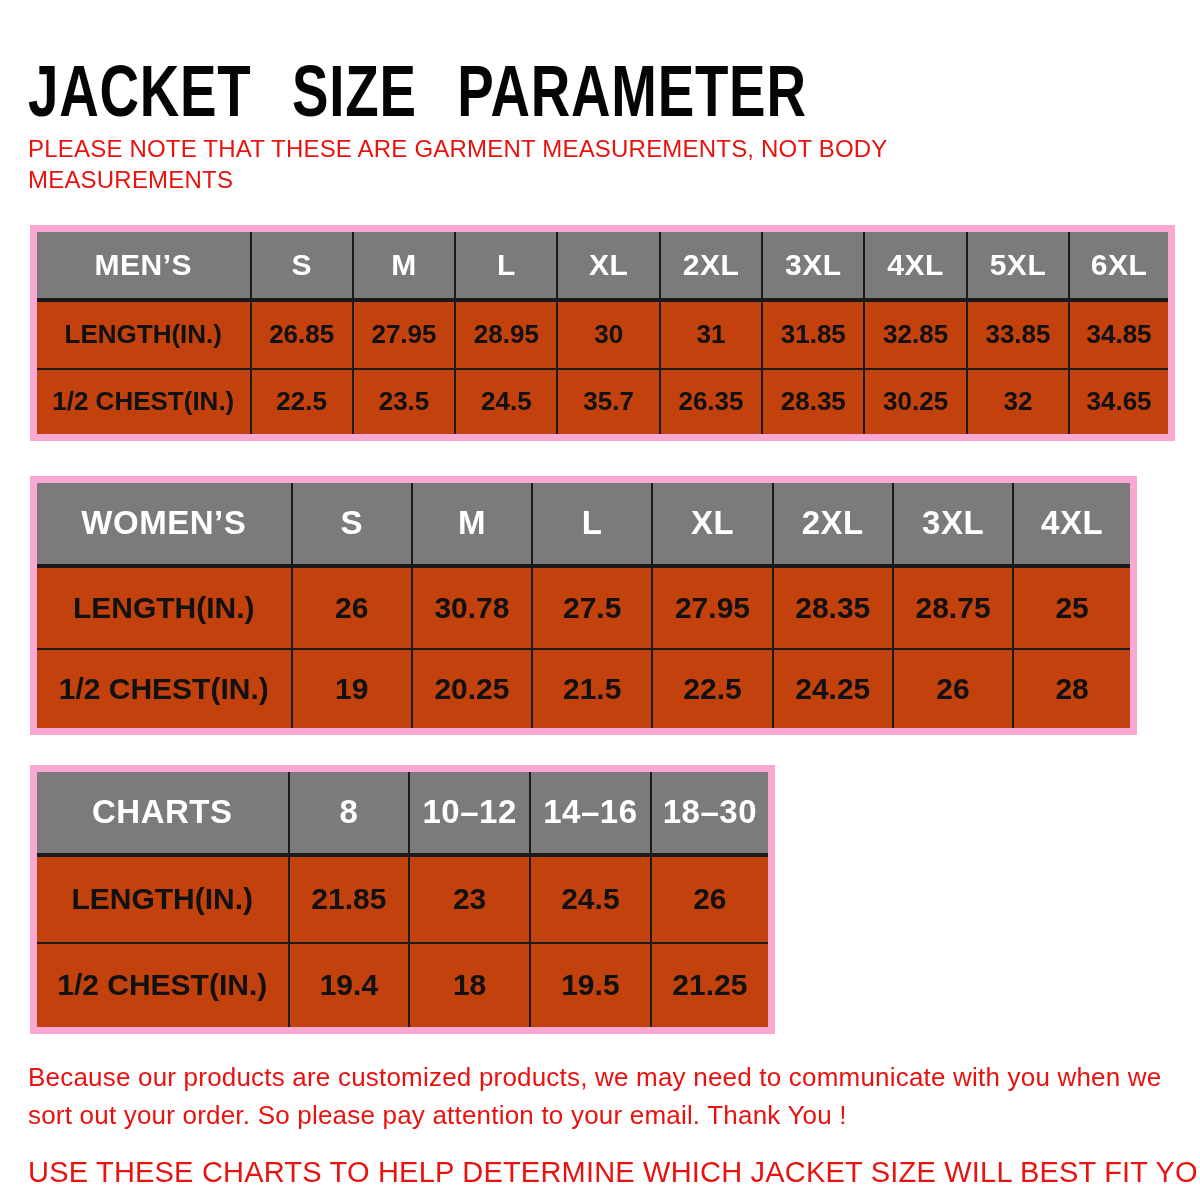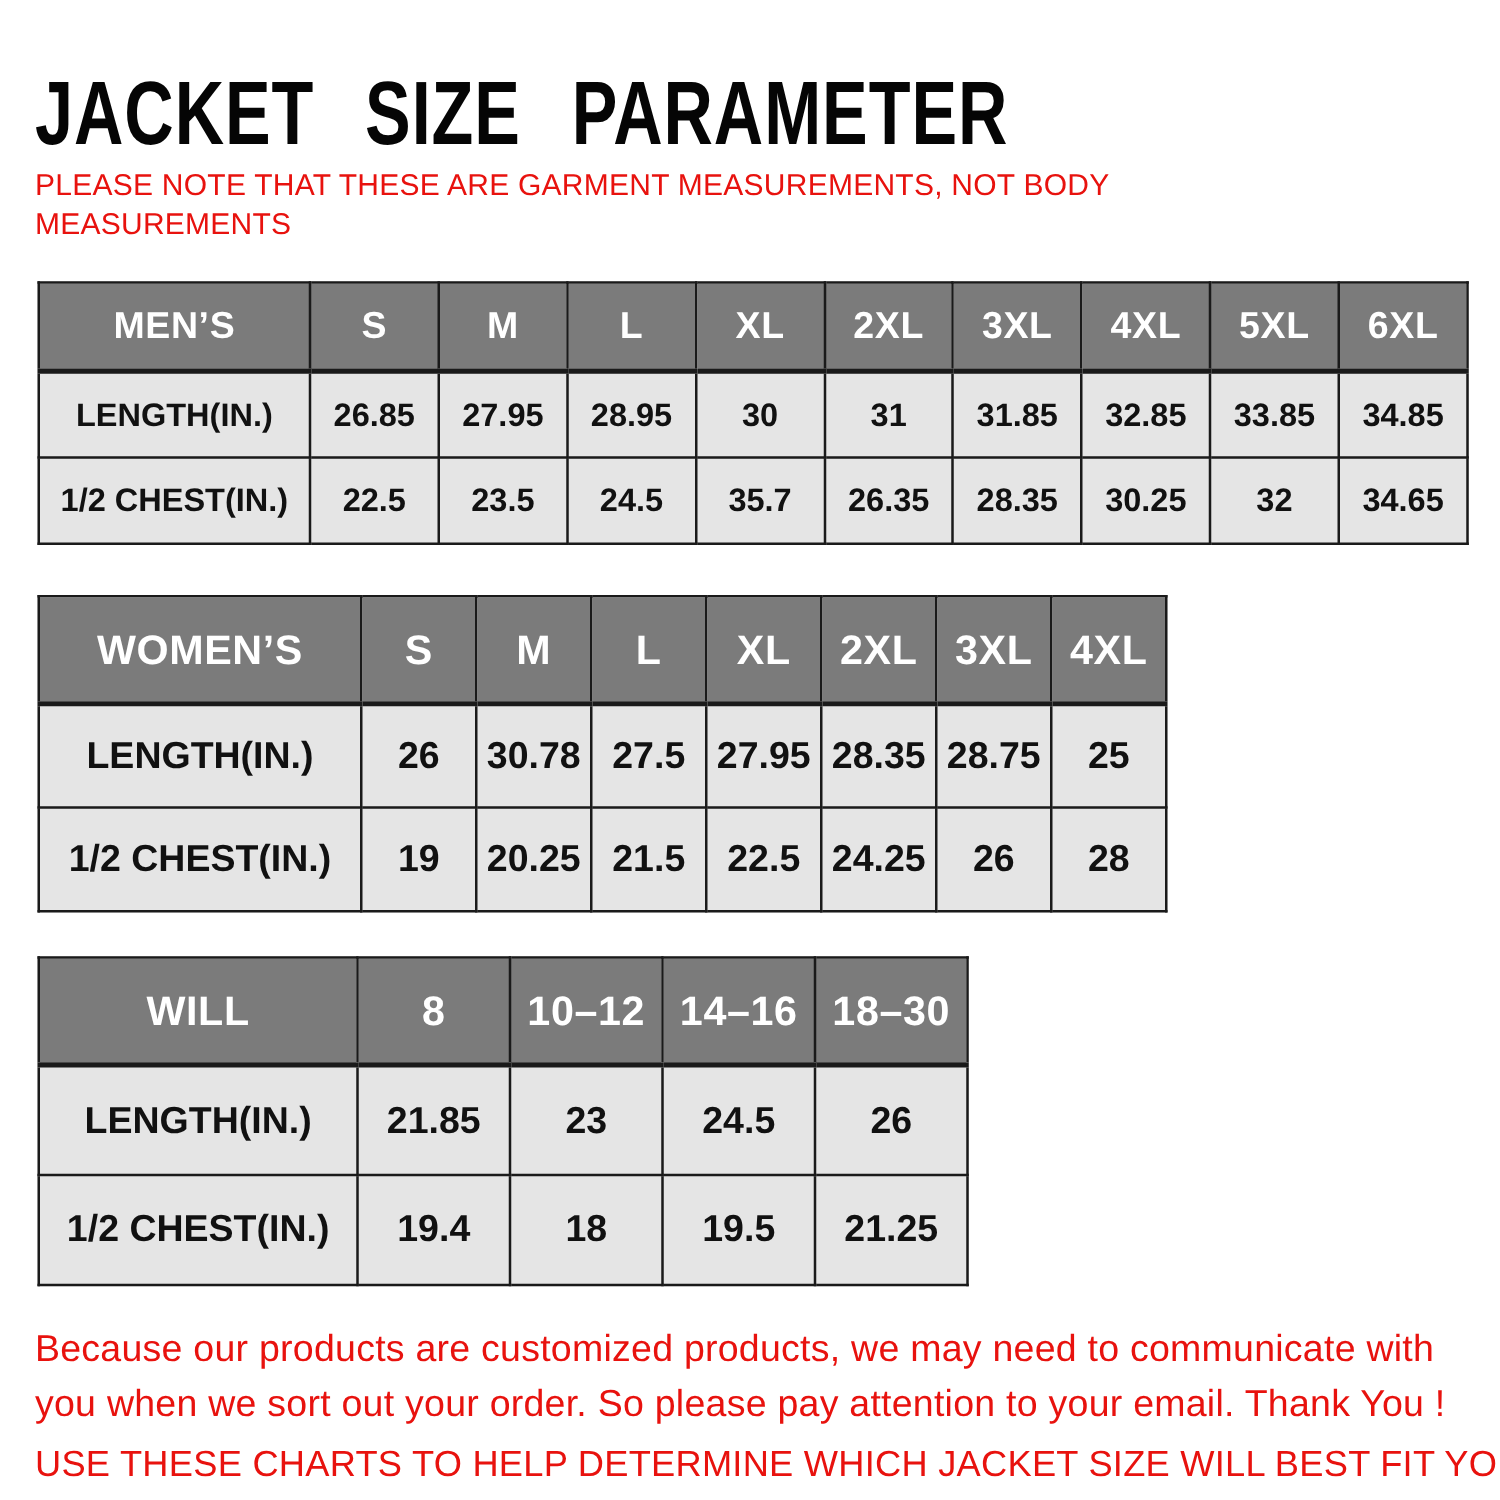--- a/index.html
+++ b/index.html
@@ -21,54 +21,54 @@
   
   .note {
     position: absolute; left: 28px; top: 106px; width: 910px;
     font-size: 24px; line-height: 1.28; color: #e8120e; font-weight: normal;
     letter-spacing: 0.2px;
   }
 
   
   table {
     position: absolute; border-collapse: collapse; table-layout: fixed;
-    border: 2px solid #f9a8d4; background: #e5e5e5;
+    border: 7px solid #f9a8d4; background: #c2410c;
   }
   th, td {
     border: 2px solid #1a1a1a; text-align: center; vertical-align: middle;
     overflow: hidden; white-space: nowrap;
   }
   th {
     background: #7b7b7b; color: #ffffff; font-weight: bold;
     border-bottom-width: 4px; letter-spacing: 0.5px;
   }
   td { color: #111111; font-weight: bold; }
 
   
   .t-mens { left: 30px; top: 197px; width: 1145px; }
   .t-mens th { height: 71px; font-size: 30px; }
   .t-mens td { height: 69px; font-size: 26px; }
   .t-mens tr > *:first-child { width: 217px; }
 
   
-  .t-womens { left: 30px; top: 448px; width: 904px; }
+  .t-womens { left: 30px; top: 448px; width: 1107px; }
   .t-womens th { height: 86px; font-size: 33px; }
   .t-womens td { height: 83px; font-size: 30px; }
   .t-womens tr > *:first-child { width: 258px; }
 
   
   .t-youth { left: 30px; top: 737px; width: 745px; }
   .t-youth th { height: 86px; font-size: 33px; }
   .t-youth td { height: 88px; font-size: 30px; }
   .t-youth tr > *:first-child { width: 255px; }
 
   
   .footer-para {
     position: absolute; left: 28px; top: 1030px; width: 1165px;
-    font-size: 30px; line-height: 1.47; color: #e8120e; letter-spacing: 0.2px;
+    font-size: 26px; line-height: 1.47; color: #e8120e; letter-spacing: 0.2px;
   }
   .footer-advice {
     position: absolute; left: 28px; top: 1128px; width: 1165px;
     font-size: 29px; color: #e8120e; white-space: nowrap; letter-spacing: 0.2px;
   }
 </style>
 </head>
 <body>
 
 <div class="page">
@@ -153,21 +153,21 @@
           <td>24.25</td>
           <td>26</td>
           <td>28</td>
         </tr>
       </tbody>
     </table>
 
   <table class="t-youth">
       <thead>
         <tr>
-          <th>WILL</th>
+          <th>CHARTS</th>
           <th>8</th>
           <th>10–12</th>
           <th>14–16</th>
           <th>18–30</th>
         </tr>
       </thead>
       <tbody>
         <tr>
           <td>LENGTH(IN.)</td>
           <td>21.85</td>

